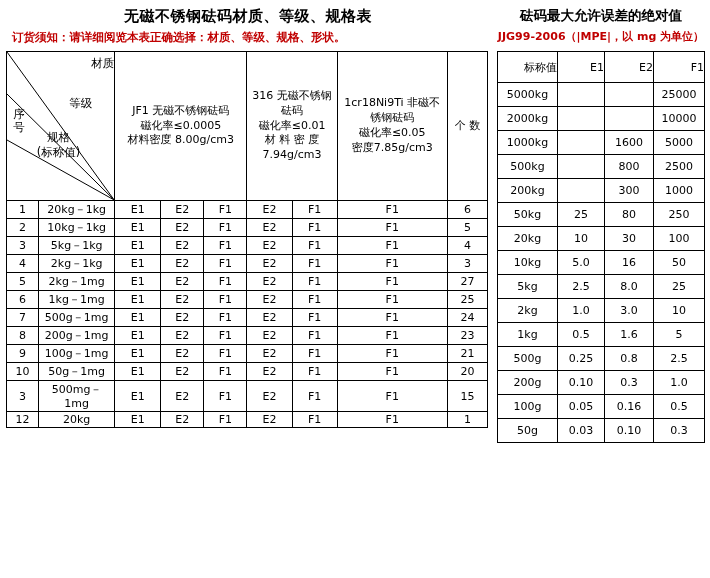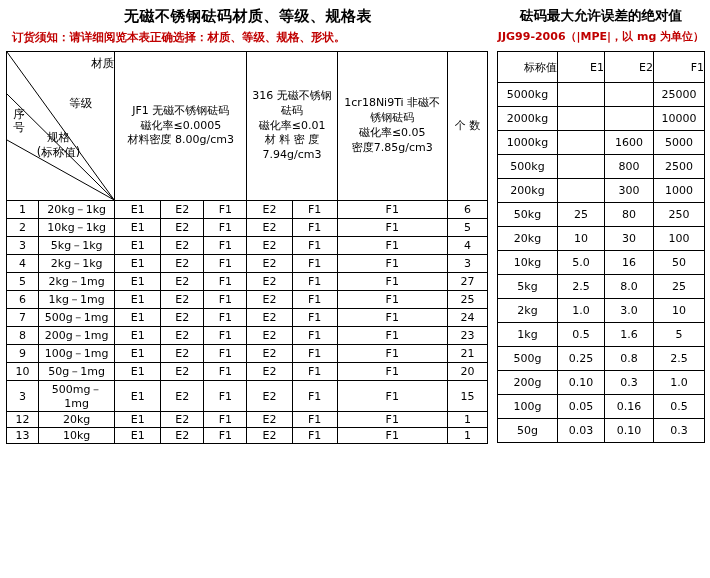--- a/index.html
+++ b/index.html
@@ -339,31 +339,20 @@
           <td>12</td>
           <td class="rowcell-spec">20kg</td>
           <td>E1</td>
           <td>E2</td>
           <td>F1</td>
           <td>E2</td>
           <td>F1</td>
           <td>F1</td>
           <td class="cnt-cell">1</td>
         </tr>
-        <tr>
-          <td>13</td>
-          <td class="rowcell-spec">10kg</td>
-          <td>E1</td>
-          <td>E2</td>
-          <td>F1</td>
-          <td>E2</td>
-          <td>F1</td>
-          <td>F1</td>
-          <td class="cnt-cell">1</td>
-        </tr>
       </tbody>
     </table>
   </div>
 
   <div class="right-block">
     <div class="title-right">砝码最大允许误差的绝对值</div>
     <div class="notice-right">JJG99-2006（|MPE|，以 mg 为单位）</div>
 
     <table class="mpe">
       <colgroup>

